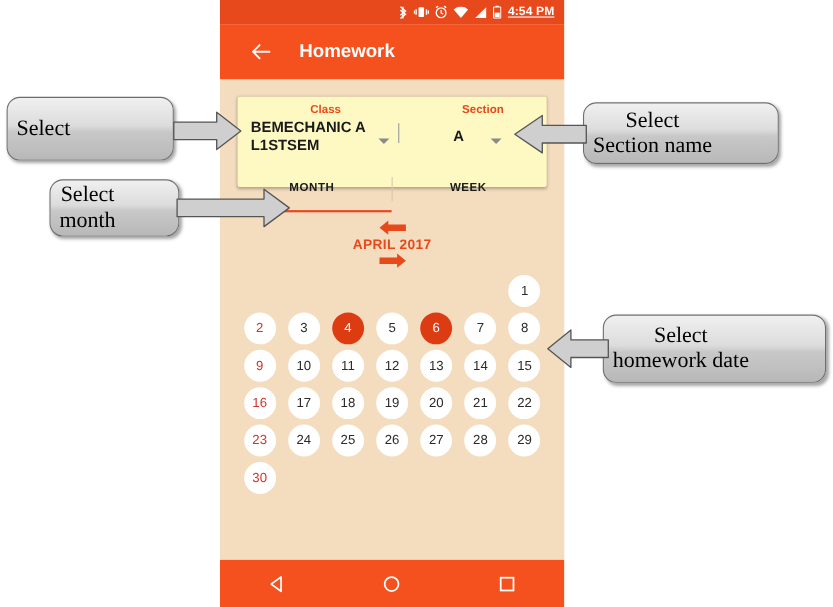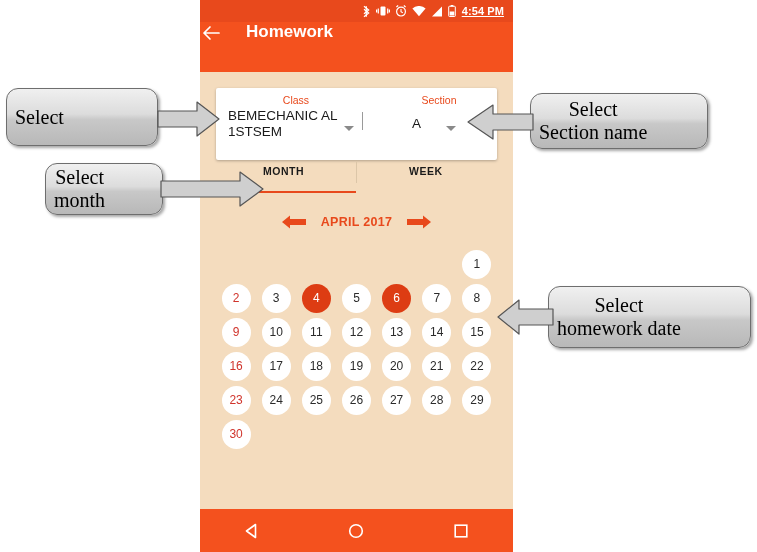--- a/index.html
+++ b/index.html
@@ -19,32 +19,33 @@
     height:22px;background:#e8491c;display:flex;align-items:center;
     justify-content:flex-end;padding-right:9px;box-sizing:border-box;
   }
   .sb-ico{display:inline-flex;align-items:center;justify-content:center;
     margin-left:5px;color:#fff;}
   #sb-time{color:#fff;font-size:11px;font-weight:bold;margin-left:6px;
     letter-spacing:0.1px;text-decoration:underline;}
 
   
   #appbar{
-    height:50px;background:#f4511e;display:flex;
-    padding-left:0;box-sizing:border-box;
+    height:50px;background:#f4511e;display:flex;align-items:center;
+    padding-left:26px;box-sizing:border-box;
   }
   #back-arrow{width:22px;height:22px;flex:0 0 auto;}
   #appbar-title{color:#fff;font-size:17px;font-weight:bold;margin-left:24px;}
 
   
   #class-card{
-    position:absolute;left:16px;top:88px;width:281px;height:72px;
-    background:#ffffff;border-radius:2px;
+    position:absolute;left:16px;top:88px;width:281px;height:82px;
+    background:#fef9c3;border-radius:2px;
     box-shadow:0 1px 3px rgba(0,0,0,.28);
     box-sizing:border-box;
+    font-weight:bold;
   }
   .field{position:absolute;top:0;height:100%;}
   #field-class{left:0;width:160px;}
   #field-section{left:168px;width:110px;}
   .field-label{
     position:absolute;top:6px;width:100%;text-align:center;
     color:#e8491c;font-size:10.5px;
   }
   .field-value{
     position:absolute;top:20px;left:12px;font-size:13.5px;color:#1a1a1a;
@@ -75,21 +76,21 @@
     background:#e8491c;
   }
   #tab-divider{
     position:absolute;left:156px;top:-4px;width:1px;height:22px;
     background:#dcc6a8;
   }
 
   
   #month-nav{
     position:absolute;left:0;top:208px;width:100%;height:28px;
-    display:flex;align-items:center;justify-content:center;
+    display:flex;align-items:center;justify-content:center;flex-direction:column;
   }
   #month-label{
     color:#e8491c;font-size:12.5px;font-weight:bold;margin:0 14px;
     letter-spacing:.3px;
   }
   .navarrow{width:26px;height:16px;}
 
   
   #cal{position:absolute;left:16px;top:245px;width:281px;}
   #dow-row{display:flex;}

